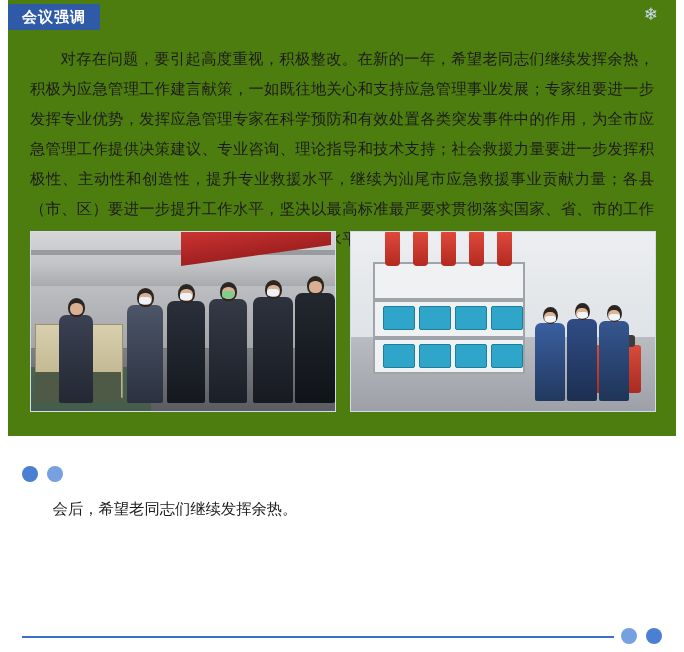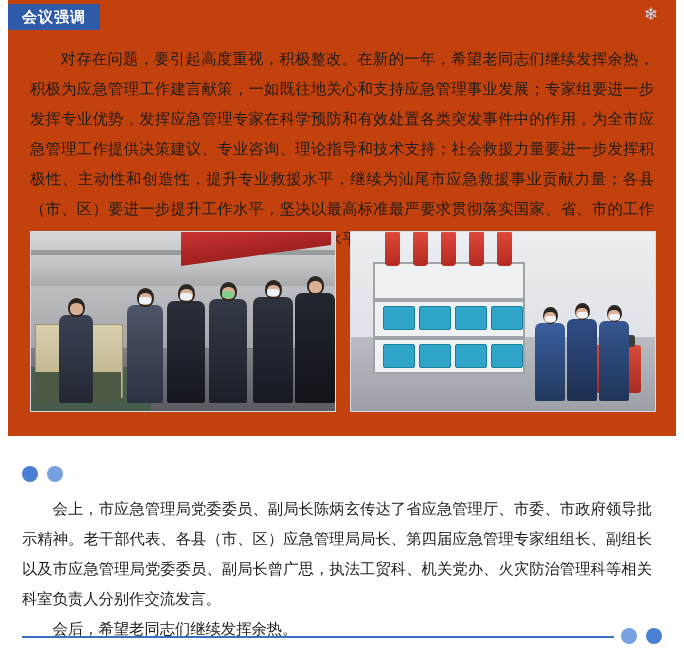--- a/index.html
+++ b/index.html
@@ -21,21 +21,21 @@
     box-sizing: border-box;
   }
 
   
   .section-card {
     position: absolute;
     left: 8px;
     top: 0px;
     width: 668px;
     height: 436px;
-    background: #c2410c;
+    background: #4d7c0f;
     box-sizing: border-box;
   }
   .section-header {
     position: relative;
     height: 34px;
   }
   .section-title {
     position: absolute;
     left: 0px;
     top: 4px;
@@ -359,21 +359,20 @@
 
     </div>
   </div>
 
   <div class="dots-top">
     <span class="dot"></span>
     <span class="dot light"></span>
   </div>
 
   <div class="lower-text">
-    <p>会上，市应急管理局党委委员、副局长陈炳玄传达了省应急管理厅、市委、市政府领导批示精神。老干部代表、各县（市、区）应急管理局局长、第四届应急管理专家组组长、副组长以及市应急管理局党委委员、副局长曾广思，执法工贸科、机关党办、火灾防治管理科等相关科室负责人分别作交流发言。</p>
     <p>会后，希望老同志们继续发挥余热。</p>
   </div>
 
   <div class="rule"></div>
   <div class="dots-bottom">
     <span class="dot light"></span>
     <span class="dot"></span>
   </div>
 
 </div>

